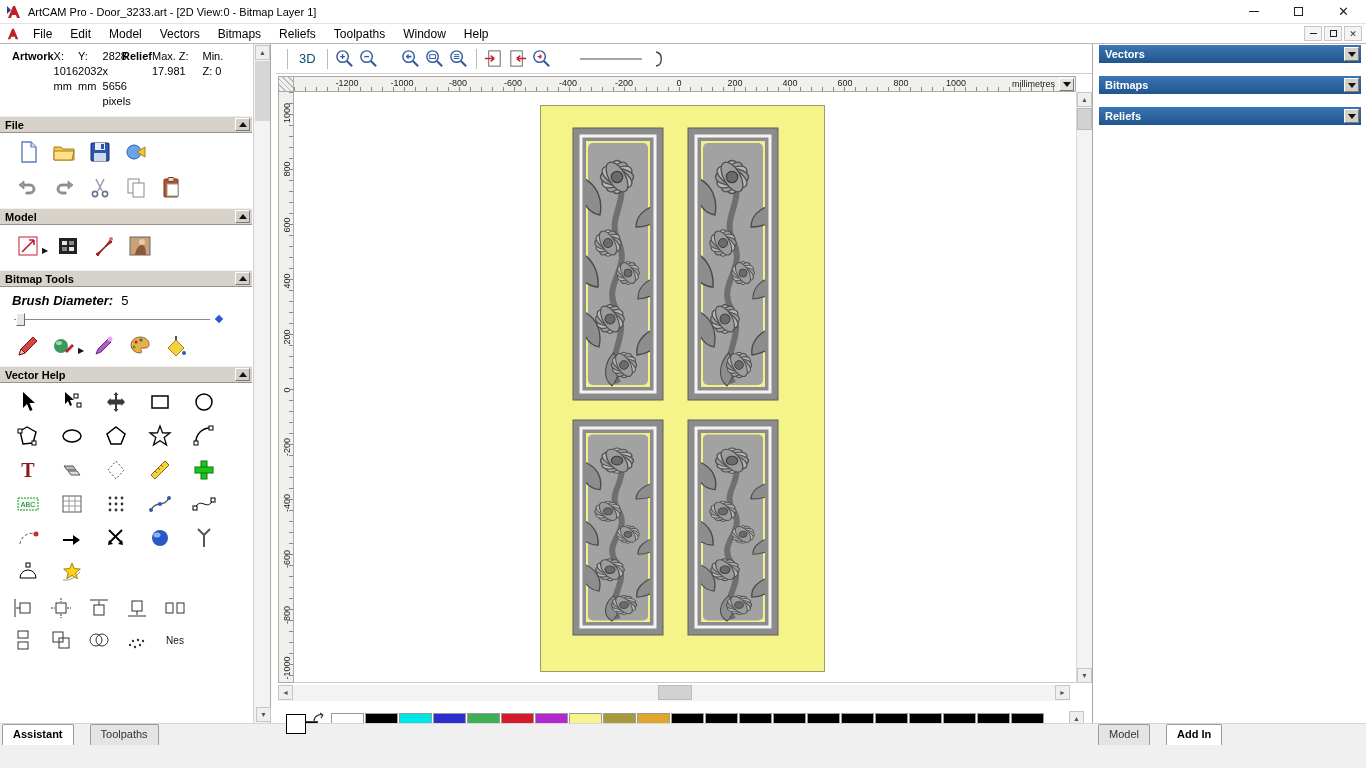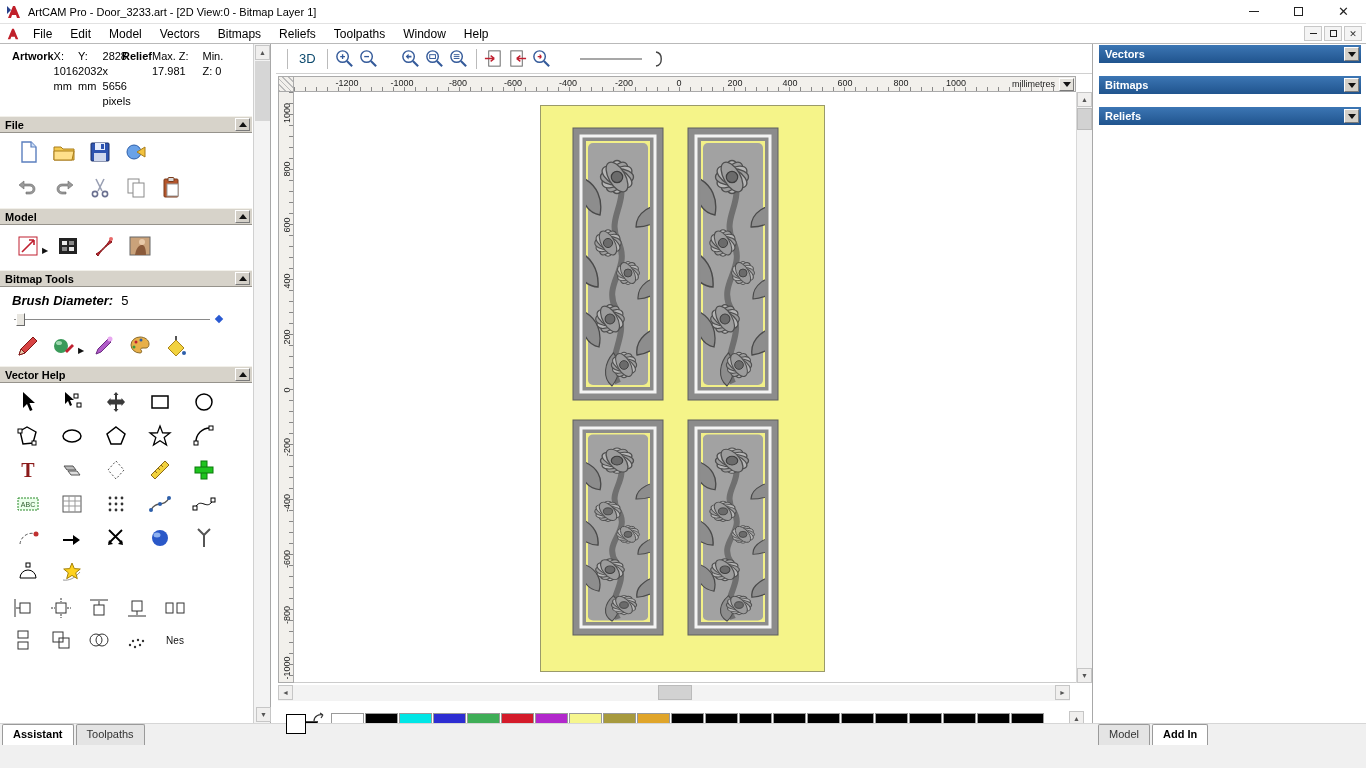--- a/index.html
+++ b/index.html
@@ -78,21 +78,21 @@
 .dual .db{position:absolute;left:12px;top:9px;width:20px;height:20px;background:#000;border:1px solid #444}
 .dual svg{position:absolute;right:0;top:0;width:14px;height:12px}
 .sw{width:33px;height:28px;border:1px solid #9a9a9a;margin-right:1px;flex:none}
 .pal-arrows{position:absolute;right:6px;top:3px;display:flex;flex-direction:column;gap:1px}
 
 .rp{left:1092px;top:44px;width:274px;height:679px;background:#fff;border-left:1px solid #a8a8a8}
 .rp-hdr{position:absolute;left:6px;width:262px;height:18px;background:linear-gradient(to bottom,#3c76b4,#20548e);color:#fff;font-weight:bold;font-size:11px;display:flex;align-items:center;padding:0 2px 0 6px}
 .rp-btn{margin-left:auto;width:15px;height:14px;background:#d4d0c8;border:1px solid;border-color:#fff #7a7a7a #7a7a7a #fff;display:flex;align-items:center;justify-content:center}
 
 .bottom{left:0;top:723px;width:1366px;height:45px;background:#f0f0f0;border-top:1px solid #d6d6d6}
-.tabs{position:absolute;top:0;display:flex;gap:2px}
+.tabs{position:absolute;top:0;display:flex;gap:16px}
 .tab{height:21px;padding:3px 10px 0;border:1px solid #9a9a9a;border-bottom:none;border-radius:2px 2px 0 0;background:#e4e4e4;font-size:11px;color:#333}
 .tab.active{background:#fff;font-weight:bold;color:#000}
 .statusbar{position:absolute;left:0;top:23px;width:1366px;height:22px;background:#f0f0f0;border-top:1px solid #cfcfcf}
 .scell{position:absolute;top:2px;height:18px;border:1px solid;border-color:#9a9a9a #fff #fff #9a9a9a;background:#f0f0f0;font-size:11px;display:flex;align-items:center;padding-left:6px}
 </style>
 </head>
 <body>
 
 <div id="app">
 

